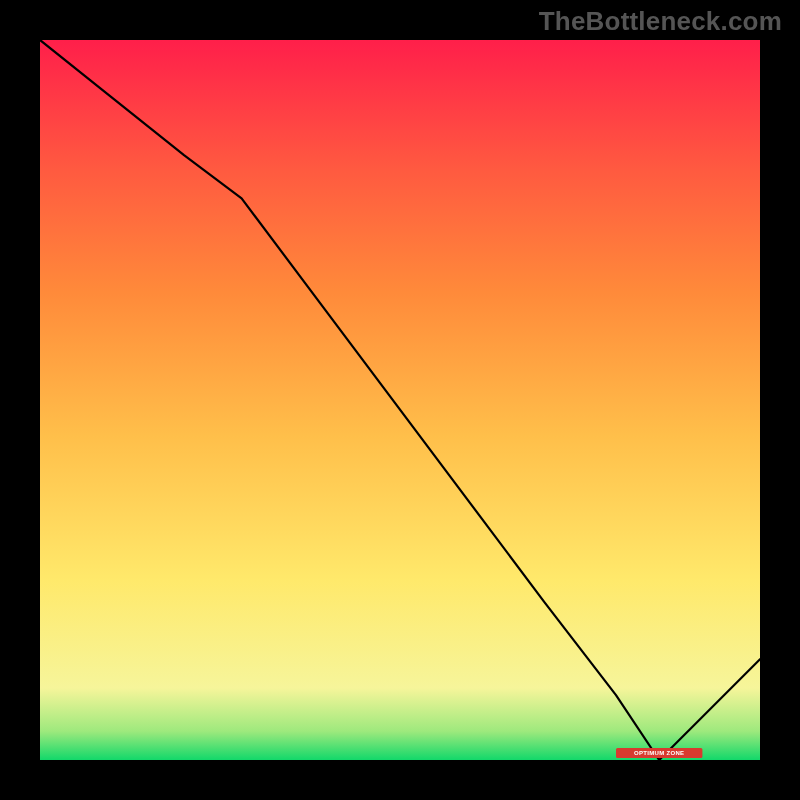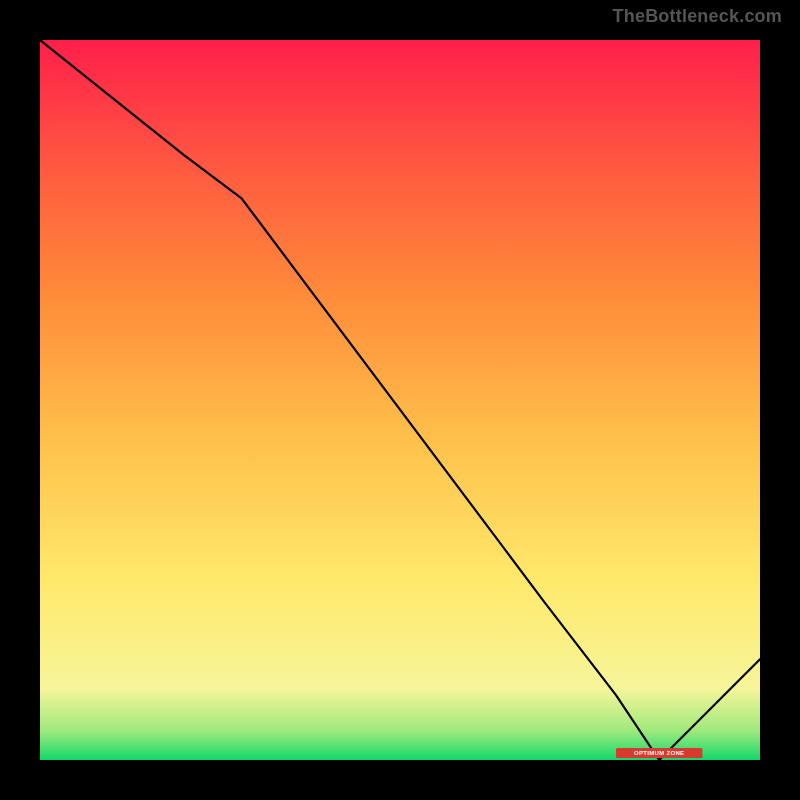--- a/index.html
+++ b/index.html
@@ -15,21 +15,21 @@
     position: relative;
     width: 800px;
     height: 800px;
     background: #000;
   }
   .watermark {
     position: absolute;
     top: 6px;
     right: 18px;
     color: #555;
-    font-size: 18px;
+    font-size: 26px;
     font-weight: 600;
     letter-spacing: 0.2px;
     user-select: none;
   }
   .plot {
     position: absolute;
     left: 40px;
     top: 40px;
     width: 720px;
     height: 720px;

